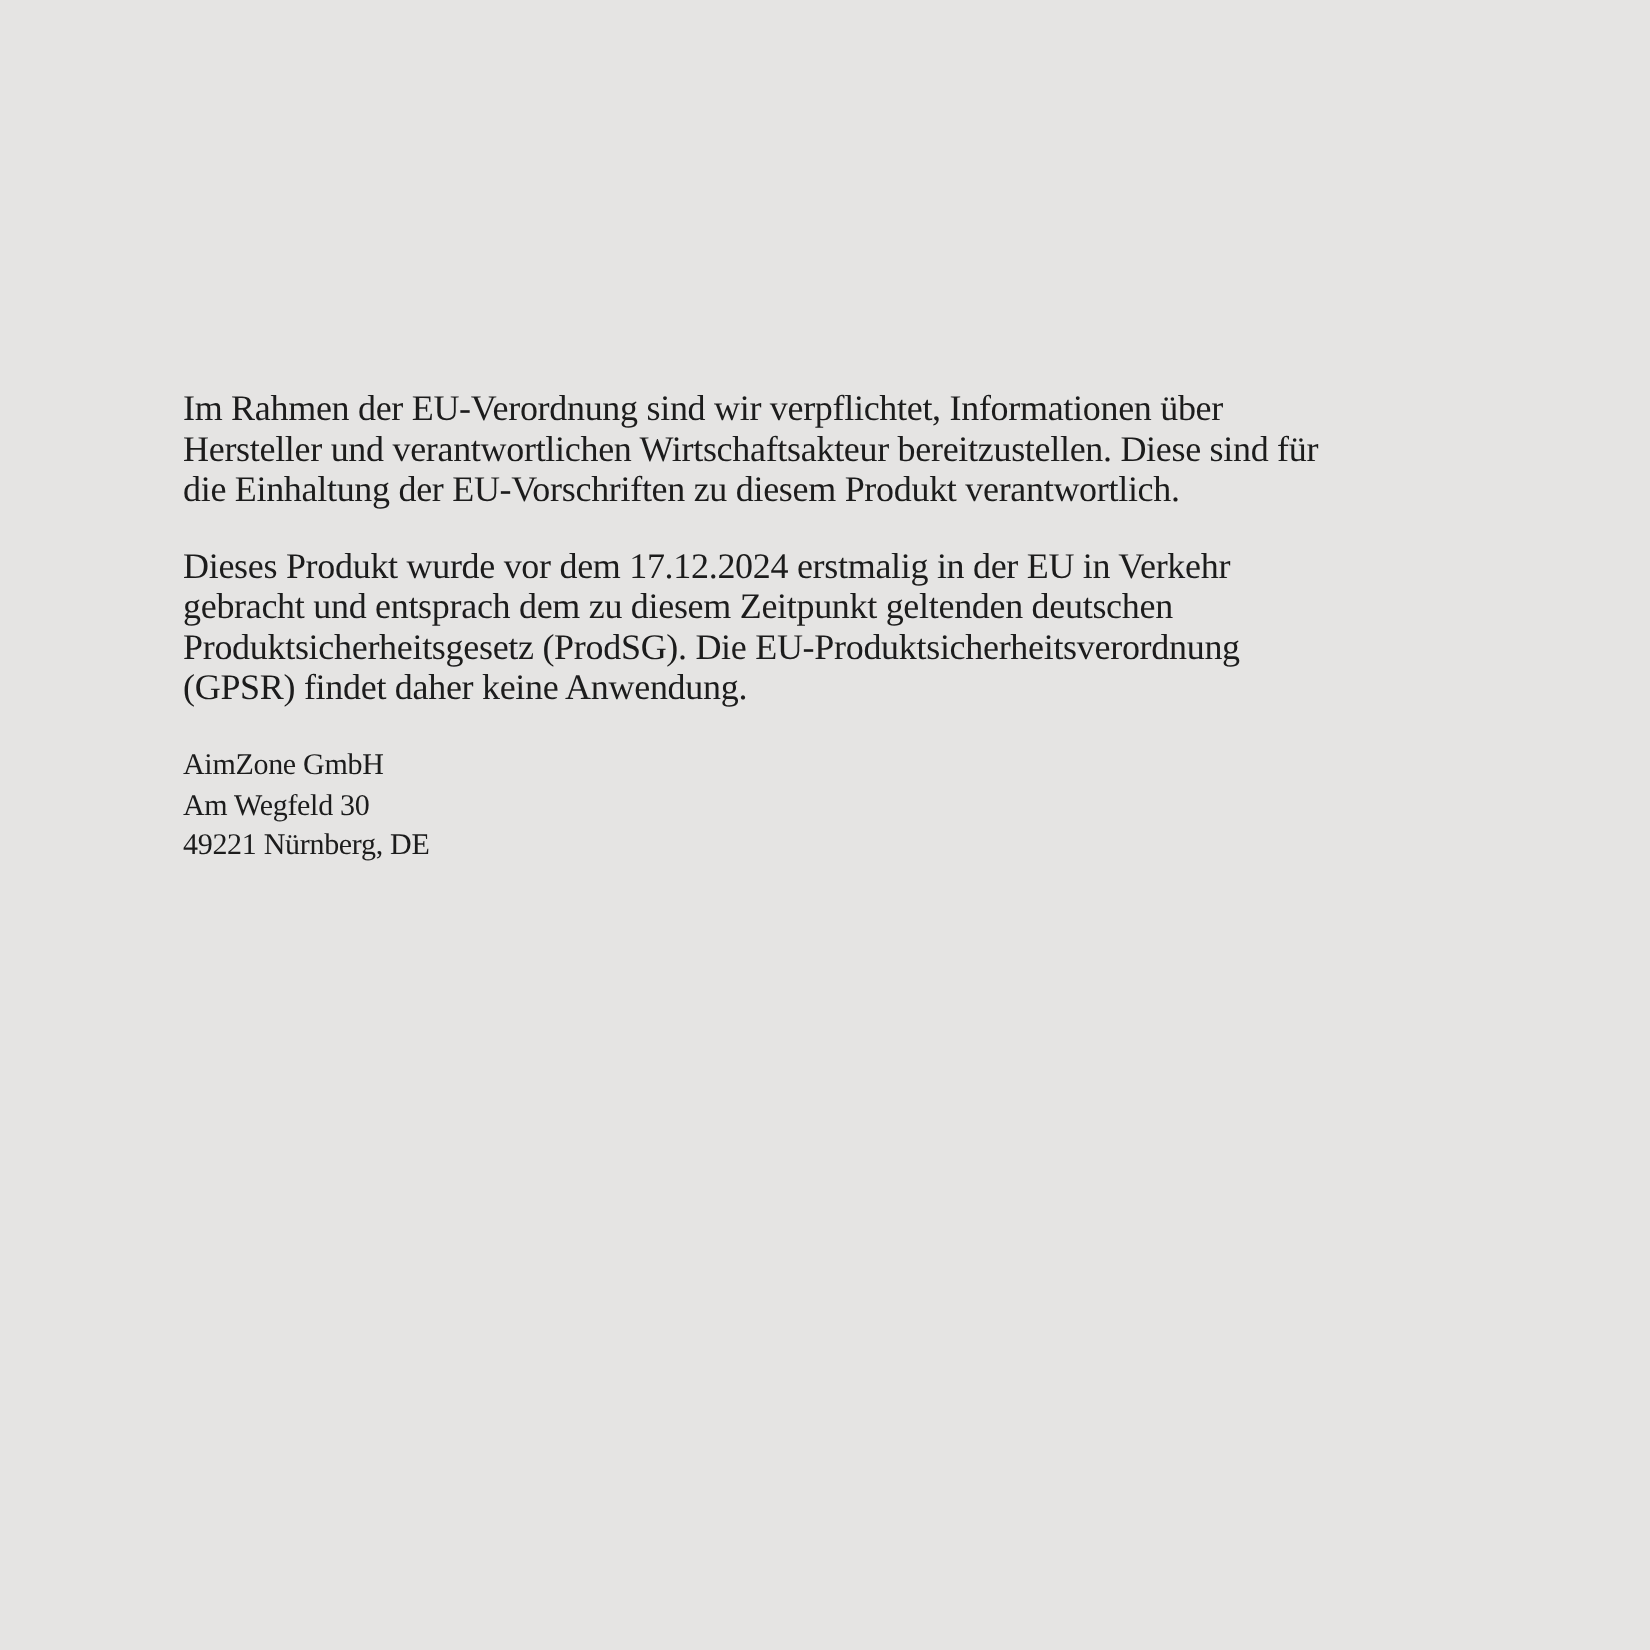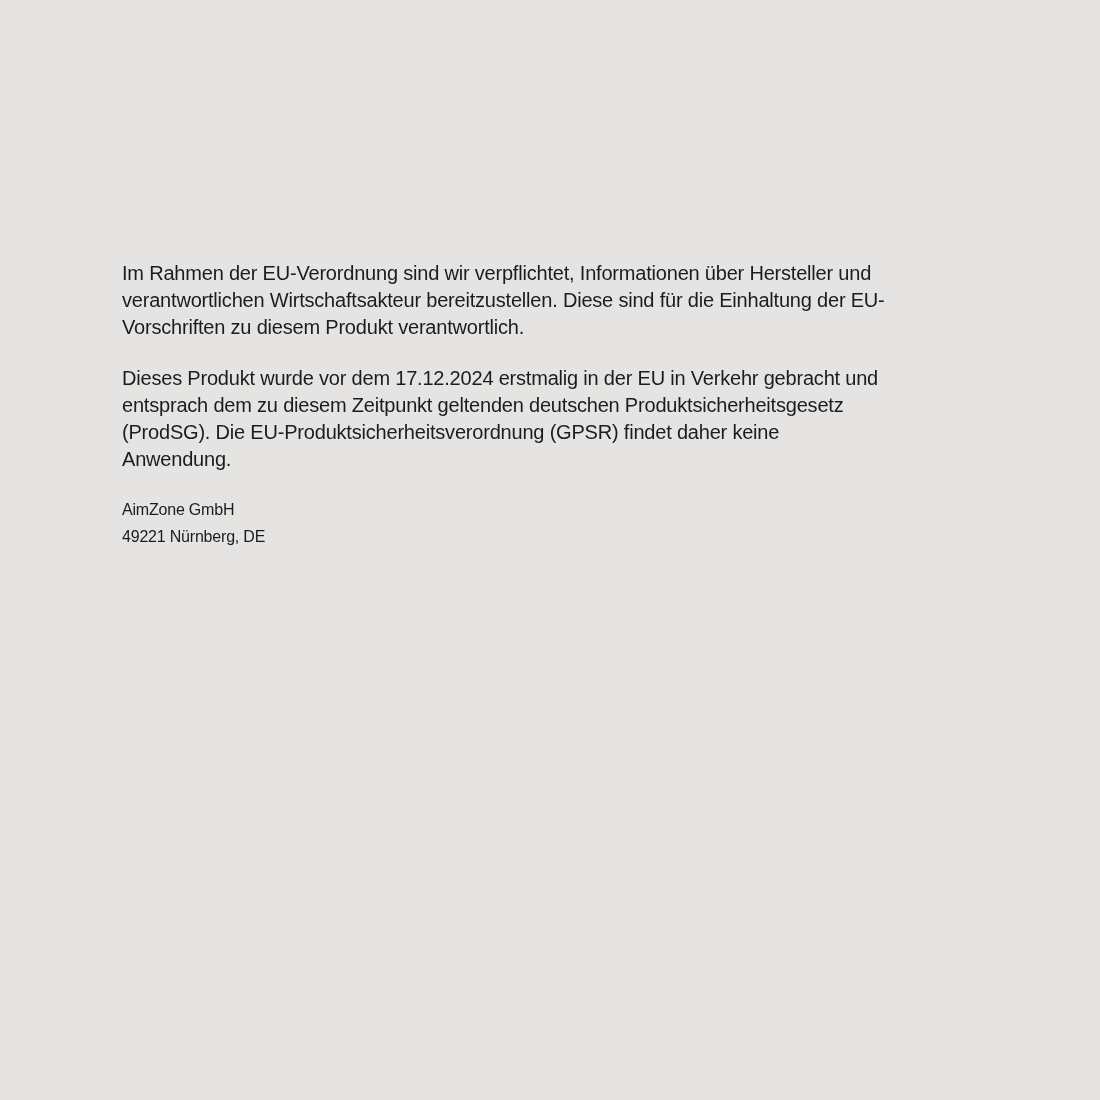--- a/index.html
+++ b/index.html
@@ -23,41 +23,44 @@
     font-size: 20px;
     line-height: 27px;
     font-weight: bold;
     margin: 0 0 27px 0;
     letter-spacing: -0.2px;
   }
   .doc h2.second {
     margin: 0;
   }
   .doc p {
-    font-size: 20px;
+    font-size: 24px;
     line-height: 27px;
     font-weight: normal;
     margin: 0 0 24px 0;
     max-width: 872px;
     letter-spacing: -0.2px;
+    font-family: Liberation Serif, serif;
   }
   .address div {
-    font-size: 16px;
+    font-size: 20px;
     line-height: 26.5px;
     letter-spacing: -0.2px;
+    font-family: Liberation Serif, serif;
   }
 </style>
 </head>
 <body>
 
 <div class="doc">
 
   <p>Im Rahmen der EU-Verordnung sind wir verpflichtet, Informationen über Hersteller und verantwortlichen Wirtschaftsakteur bereitzustellen. Diese sind für die Einhaltung der EU-Vorschriften zu diesem Produkt verantwortlich.</p>
 
   <p>Dieses Produkt wurde vor dem 17.12.2024 erstmalig in der EU in Verkehr gebracht und entsprach dem zu diesem Zeitpunkt geltenden deutschen Produktsicherheitsgesetz (ProdSG). Die EU-Produktsicherheitsverordnung (GPSR) findet daher keine Anwendung.</p>
 
 
 
   <div class="address">
     <div>AimZone GmbH</div>
+    <div>Am Wegfeld 30</div>
     <div>49221 Nürnberg, DE</div>
   </div>
 </div>
 
 </body></html>

